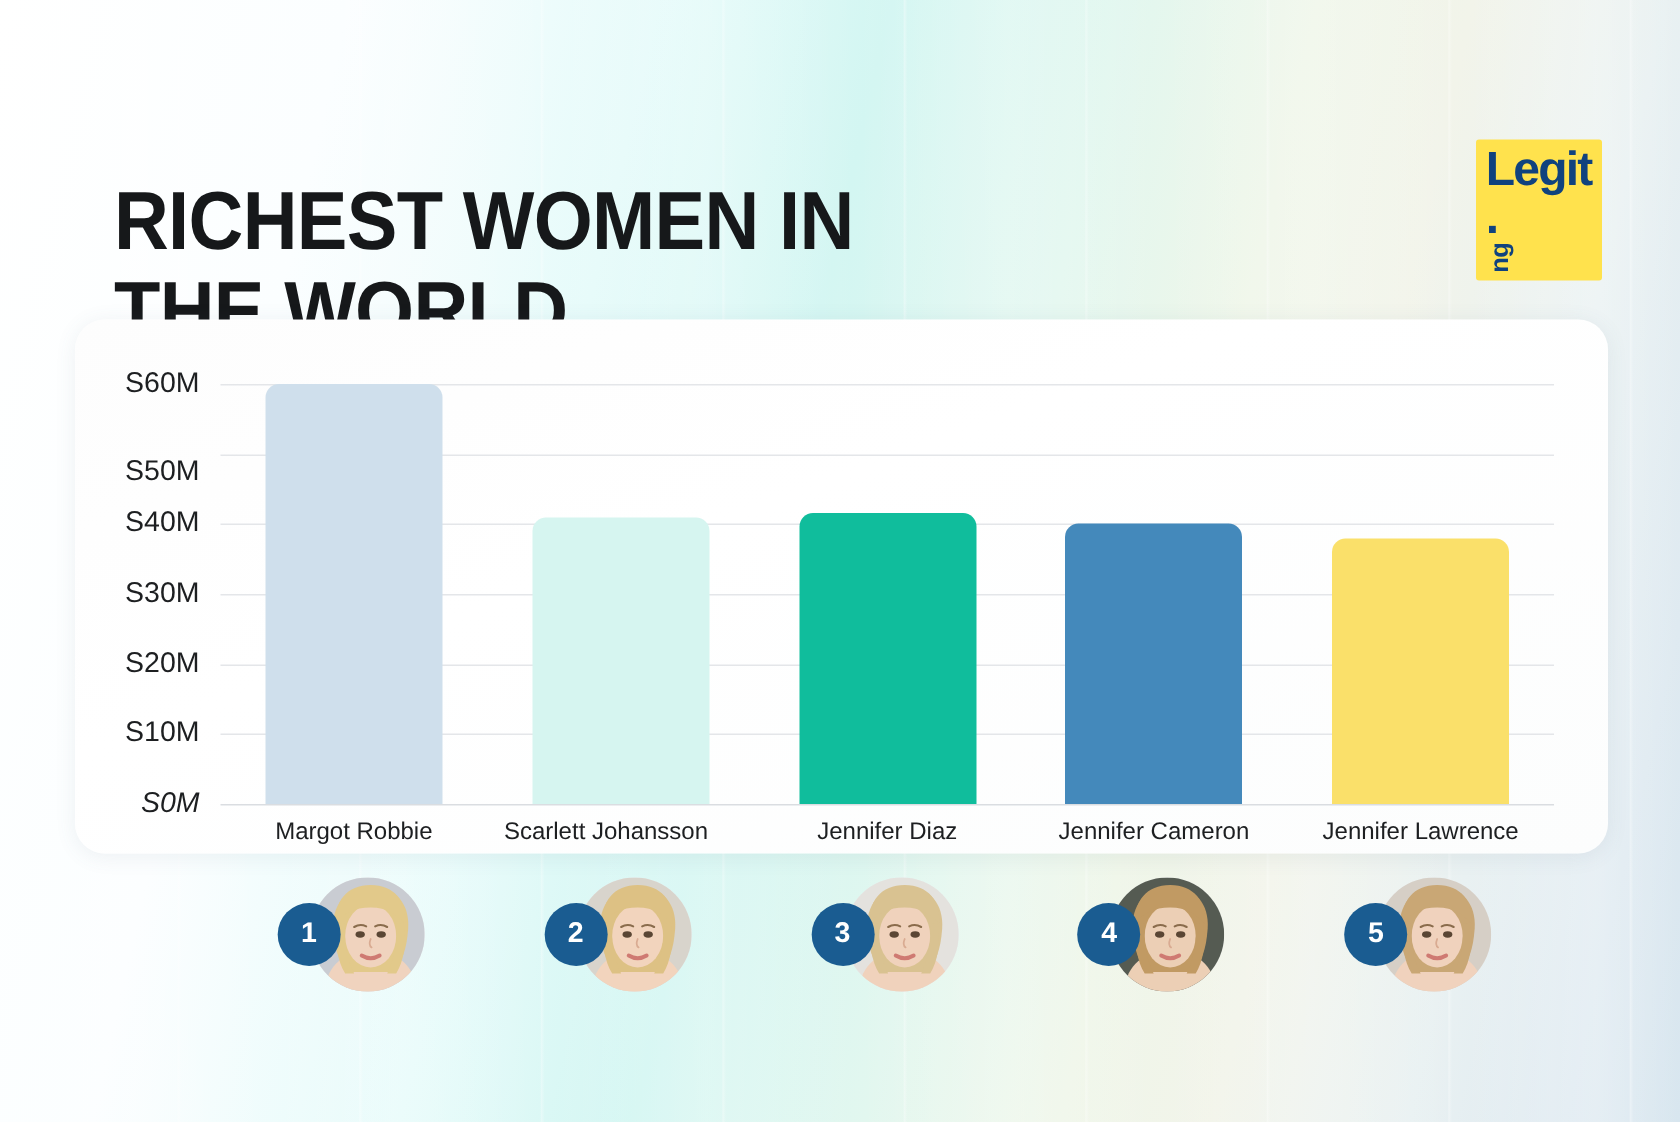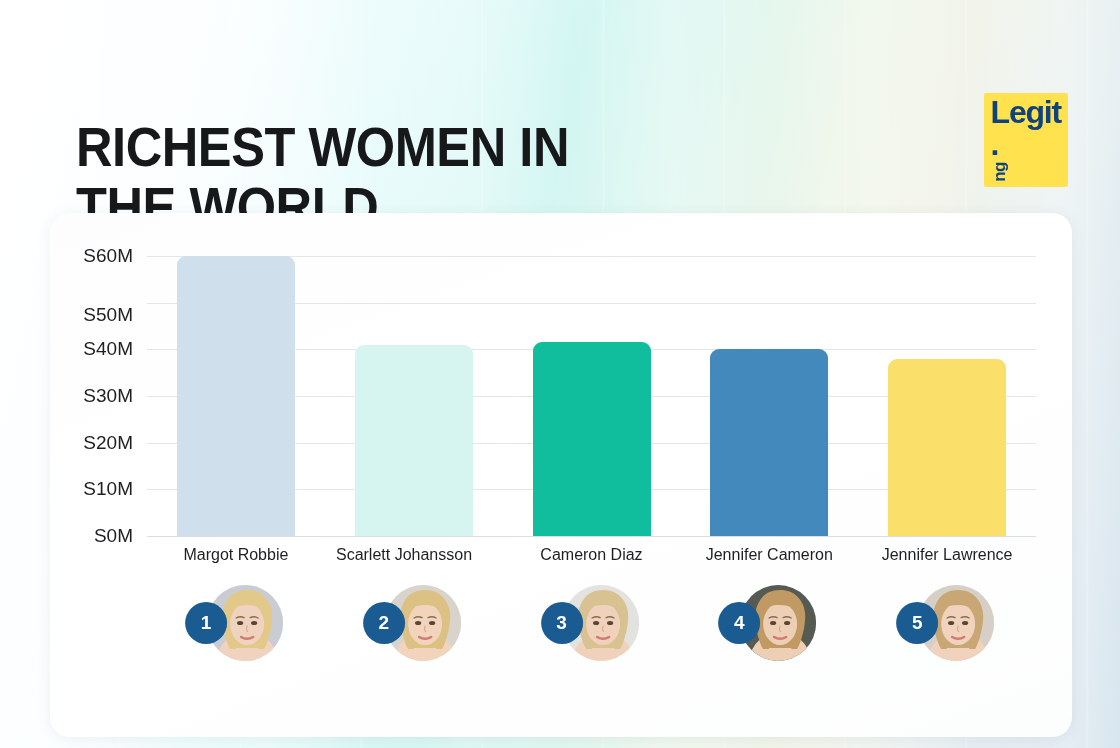--- a/index.html
+++ b/index.html
@@ -107,21 +107,21 @@
     margin-top: 2px;
     font-family: "Liberation Sans", sans-serif;
   }
 
   
   #card {
     position: absolute;
     left: 50px;
     top: 213px;
     width: 1022px;
-    height: 524px;
+    height: 356px;
     background: linear-gradient(160deg, #fdfdfd 0%, #ffffff 40%, #fcfdfd 100%);
     border-radius: 20px;
     box-shadow: 0 2px 14px rgba(80,100,120,0.09);
   }
 
   
   #chart {
     position: absolute;
     left: 0;
     top: 0;
@@ -267,33 +267,33 @@
             <div class="gridline" style="top: 233.333px;"></div>
             <div class="gridline baseline" style="top: 280px;"></div>
           </div>
         <div id="yticks">
             <div class="ytick" style="top: 0px;">S60M</div>
             <div class="ytick" style="top: 46.6667px; margin-top: 12px;">S50M</div>
             <div class="ytick" style="top: 93.3333px;">S40M</div>
             <div class="ytick" style="top: 140px;">S30M</div>
             <div class="ytick" style="top: 186.667px;">S20M</div>
             <div class="ytick" style="top: 233.333px;">S10M</div>
-            <div class="ytick" style="top: 280px;">S0M</div>
+            <div class="ytick" style="top: 280px; font-style: italic;">S0M</div>
           </div>
         <div class="bars" id="bars">
             <div class="bar" style="left: 29.9px; height: 280px; background: rgb(207, 223, 236);"></div>
             <div class="bar" style="left: 207.7px; height: 191.333px; background: rgb(214, 245, 240);"></div>
             <div class="bar" style="left: 385.5px; height: 193.667px; background: rgb(16, 189, 156);"></div>
             <div class="bar" style="left: 563.3px; height: 186.667px; background: rgb(68, 137, 187);"></div>
             <div class="bar" style="left: 741.1px; height: 177.333px; background: rgb(250, 224, 106);"></div>
           </div>
         <div id="xlabels">
             <div class="xlabel" style="left: -6.1px;">Margot Robbie</div>
             <div class="xlabel" style="left: 162px;">Scarlett Johansson</div>
-            <div class="xlabel" style="left: 349.5px;">Cameron Diaz</div>
+            <div class="xlabel" style="left: 349.5px;">Jennifer Diaz</div>
             <div class="xlabel" style="left: 527.3px;">Jennifer Cameron</div>
             <div class="xlabel" style="left: 705.1px;">Jennifer Lawrence</div>
           </div>
       </div>
 
       <div id="avatars">
           <div class="avatar-cell" style="left: 29.9px;">
             <div class="avatar-wrap">
               <div class="rank-badge" style="background: rgb(26, 92, 145);">1</div>
               <div class="avatar-photo">

